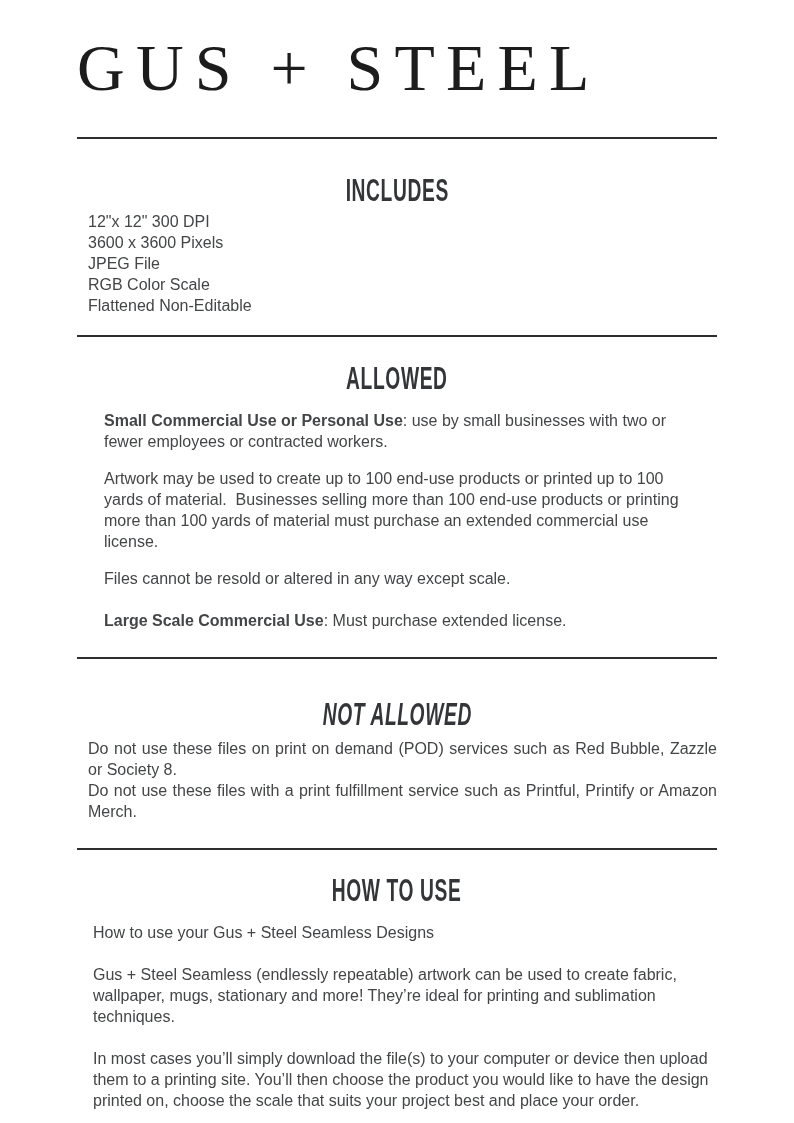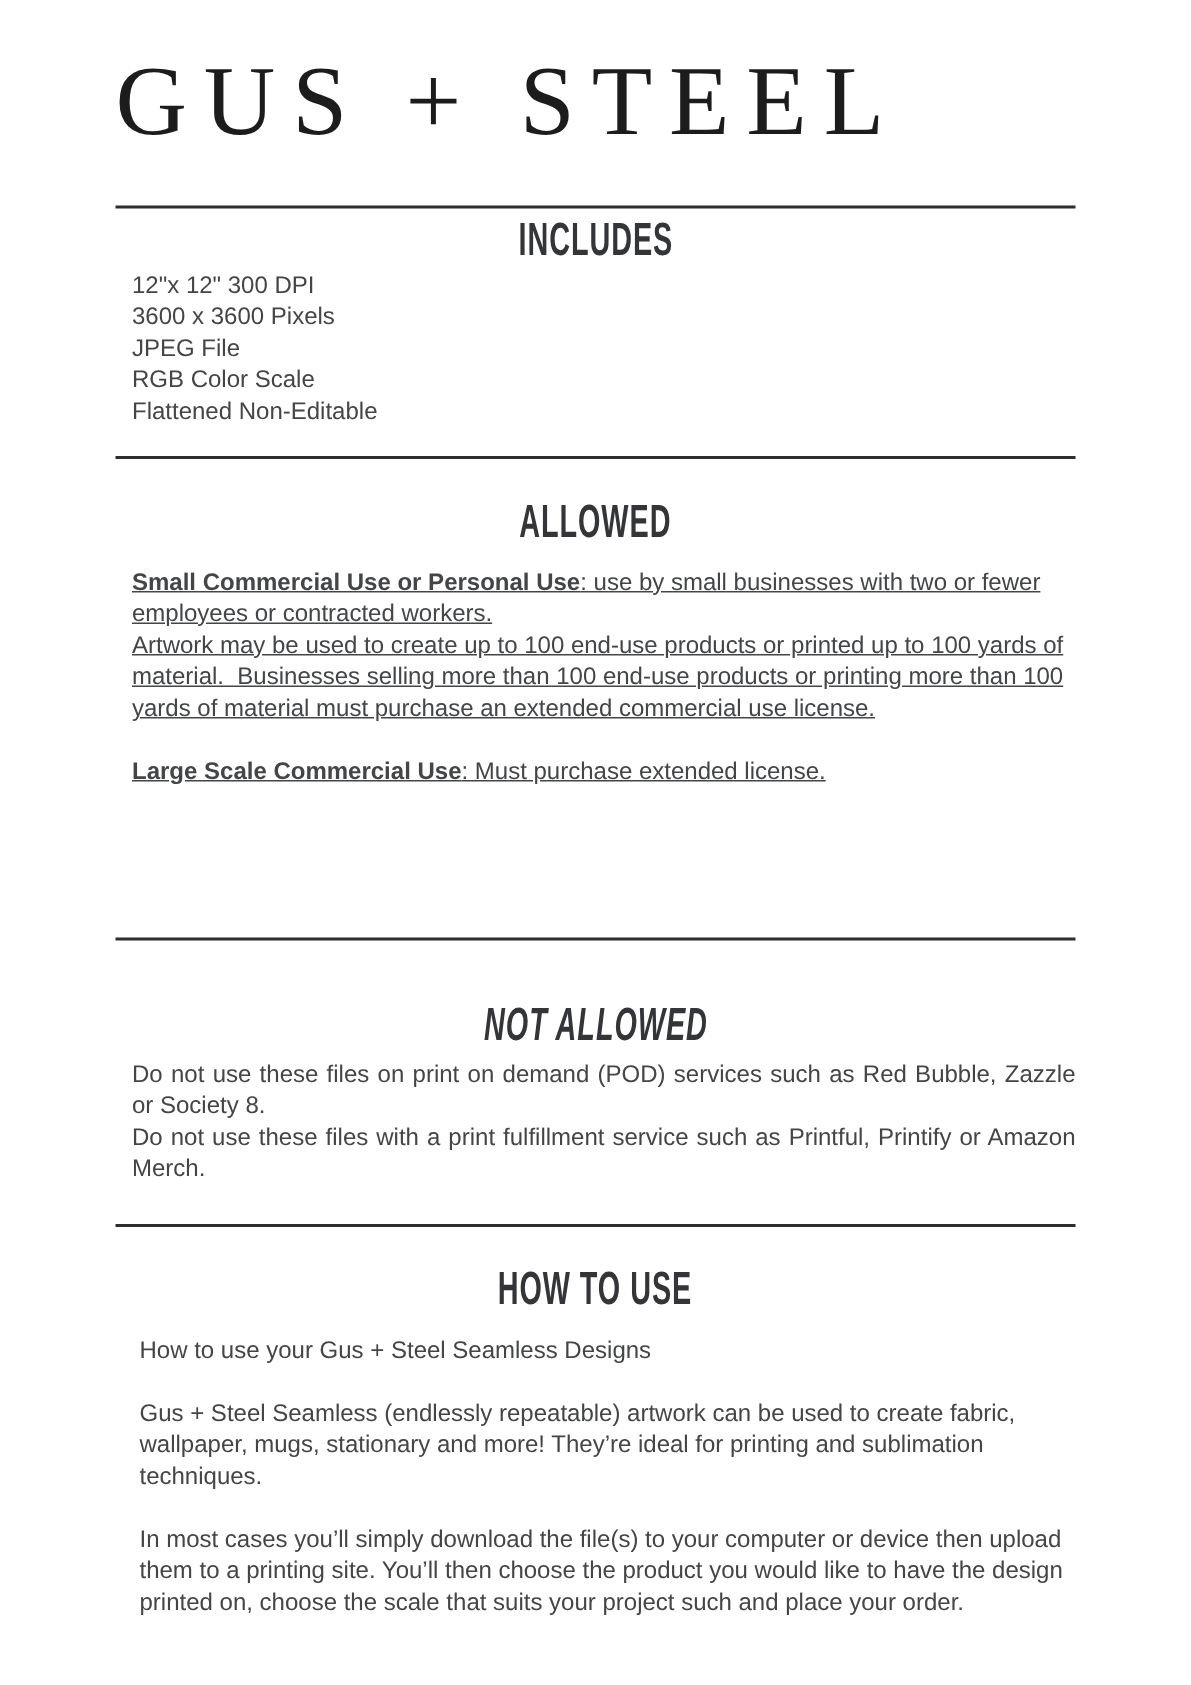--- a/index.html
+++ b/index.html
@@ -43,38 +43,38 @@
     color:var(--heading);
     font-weight:700;
   }
   h2 .condensed{
     display:inline-block;
     transform:scaleX(0.62);
     transform-origin:center;
     letter-spacing:1px;
     white-space:nowrap;
   }
-  .h2-includes{margin-top:5px;}
+  .h2-includes{margin-top:36px;}
   .h2-allowed{margin-top:26px;}
   .h2-notallowed{margin-top:40px;font-style:italic;}
   .h2-howtouse{margin-top:25px;}
   .body-text{font-size:16px;line-height:21px;}
   .includes-list{
     list-style:none;
     margin:5px 0 0 0;
     padding:0 0 0 11px;
     min-height:110px;
   }
   .includes-list li{font-size:16px;line-height:21px;}
   .allowed-body{
     margin-top:15px;
     padding:0 0 0 11px;
     min-height:230px;
   }
-  .allowed-body p{margin:0;text-decoration:underline;}
+  .allowed-body p{margin:16px;}
   .allowed-para-2{margin-top:21px !important;}
   .b{font-weight:700;}
   .notallowed-body{
     margin-top:8px;
     padding:0 0 0 11px;
     min-height:90px;
   }
   .notallowed-body p{margin:0;text-align:justify;}
   .howtouse-body{
     padding:0 0 0 16px;
@@ -102,20 +102,21 @@
     </ul>
   </section>
 
   <div class="rule rule-2"></div>
 
   <section>
     <h2 class="h2-allowed"><span class="condensed">ALLOWED</span></h2>
     <div class="allowed-body body-text">
       <p><span class="b">Small Commercial Use or Personal Use</span><span>: use by small businesses with two or fewer employees or contracted workers.</span></p>
       <p>Artwork may be used to create up to 100 end-use products or printed up to 100 yards of material.&nbsp; Businesses selling more than 100 end-use products or printing more than 100 yards of material must purchase an extended commercial use license.</p>
+      <p>Files cannot be resold or altered in any way except scale.</p>
       <p class="allowed-para-2"><span class="b">Large Scale Commercial Use</span><span>: Must purchase extended license.</span></p>
     </div>
   </section>
 
   <div class="rule rule-3"></div>
 
   <section>
     <h2 class="h2-notallowed"><span class="condensed">NOT ALLOWED</span></h2>
     <div class="notallowed-body body-text">
       <p>Do not use these files on print on demand (POD) services such as Red Bubble, Zazzle or Society 8.</p>
@@ -123,17 +124,17 @@
     </div>
   </section>
 
   <div class="rule rule-4"></div>
 
   <section>
     <h2 class="h2-howtouse"><span class="condensed">HOW TO USE</span></h2>
     <div class="howtouse-body body-text">
       <p class="howtouse-intro">How to use your Gus + Steel Seamless Designs</p>
       <p>Gus + Steel Seamless (endlessly repeatable) artwork can be used to create fabric, wallpaper, mugs, stationary and more! They’re ideal for printing and sublimation techniques.</p>
-      <p>In most cases you’ll simply download the file(s) to your computer or device then upload them to a printing site. You’ll then choose the product you would like to have the design printed on, choose the scale that suits your project such and place your order.</p>
+      <p>In most cases you’ll simply download the file(s) to your computer or device then upload them to a printing site. You’ll then choose the product you would like to have the design printed on, choose the scale that suits your project best and place your order.</p>
     </div>
   </section>
 
 </div>
 
 </body></html>

